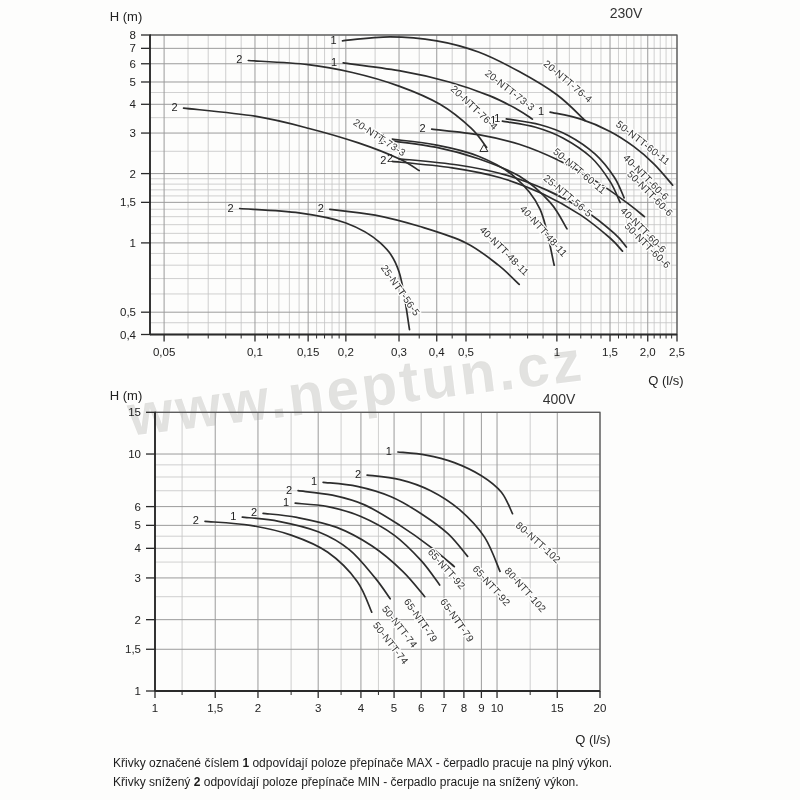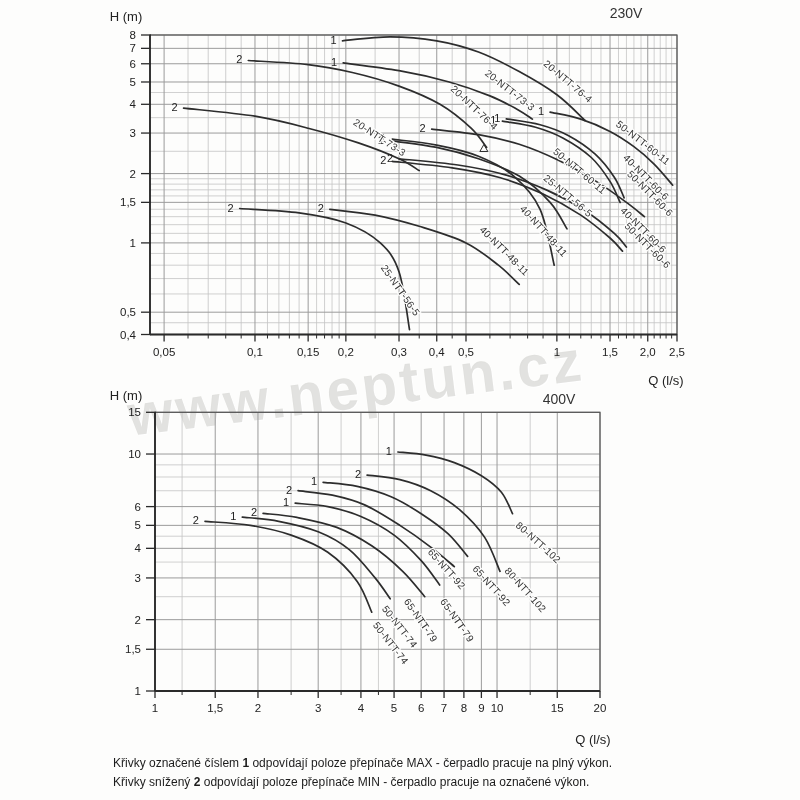--- a/index.html
+++ b/index.html
@@ -331,15 +331,15 @@
         <text x="454.3030625789492" y="622.2700901700123" fill="#333333" font-family="&quot;Liberation Sans&quot;, sans-serif" text-anchor="middle" font-size="10px" letter-spacing="0.3px" stroke="#fdfdfc" stroke-width="2.5px" paint-order="stroke" transform="rotate(55 454.3030625789492 622.2700901700123)">65-NTT-79</text>
         <text x="397.01496461493053" y="628.8065960913602" fill="#333333" font-family="&quot;Liberation Sans&quot;, sans-serif" text-anchor="middle" font-size="10px" letter-spacing="0.3px" stroke="#fdfdfc" stroke-width="2.5px" paint-order="stroke" transform="rotate(52 397.01496461493053 628.8065960913602)">50-NTT-74</text>
         <text x="388.0095014276918" y="645.2349922704084" fill="#333333" font-family="&quot;Liberation Sans&quot;, sans-serif" text-anchor="middle" font-size="10px" letter-spacing="0.3px" stroke="#fdfdfc" stroke-width="2.5px" paint-order="stroke" transform="rotate(52 388.0095014276918 645.2349922704084)">50-NTT-74</text>
         <text x="559" y="404" fill="#333" font-family="&quot;Liberation Sans&quot;, sans-serif" text-anchor="middle" font-size="14px">400V</text>
         <text x="126" y="400" fill="#222222" font-family="&quot;Liberation Sans&quot;, sans-serif" text-anchor="middle" font-size="13px">H (m)</text>
         <text x="593" y="744" fill="#222222" font-family="&quot;Liberation Sans&quot;, sans-serif" text-anchor="middle" font-size="13px">Q (l/s)</text>
       </g>
     </svg>
   <div id="footer">
       <div><span class="">Křivky označené číslem </span><span class="seg-b">1</span><span class=""> odpovídají poloze přepínače MAX - čerpadlo pracuje na plný výkon.</span></div>
-      <div><span class="">Křivky snížený </span><span class="seg-b">2</span><span class=""> odpovídají poloze přepínače MIN - čerpadlo pracuje na označené výkon.</span></div>
+      <div><span class="">Křivky snížený </span><span class="seg-b">2</span><span class=""> odpovídají poloze přepínače MIN - čerpadlo pracuje na snížený výkon.</span></div>
     </div>
 </div>
 
 </body></html>

